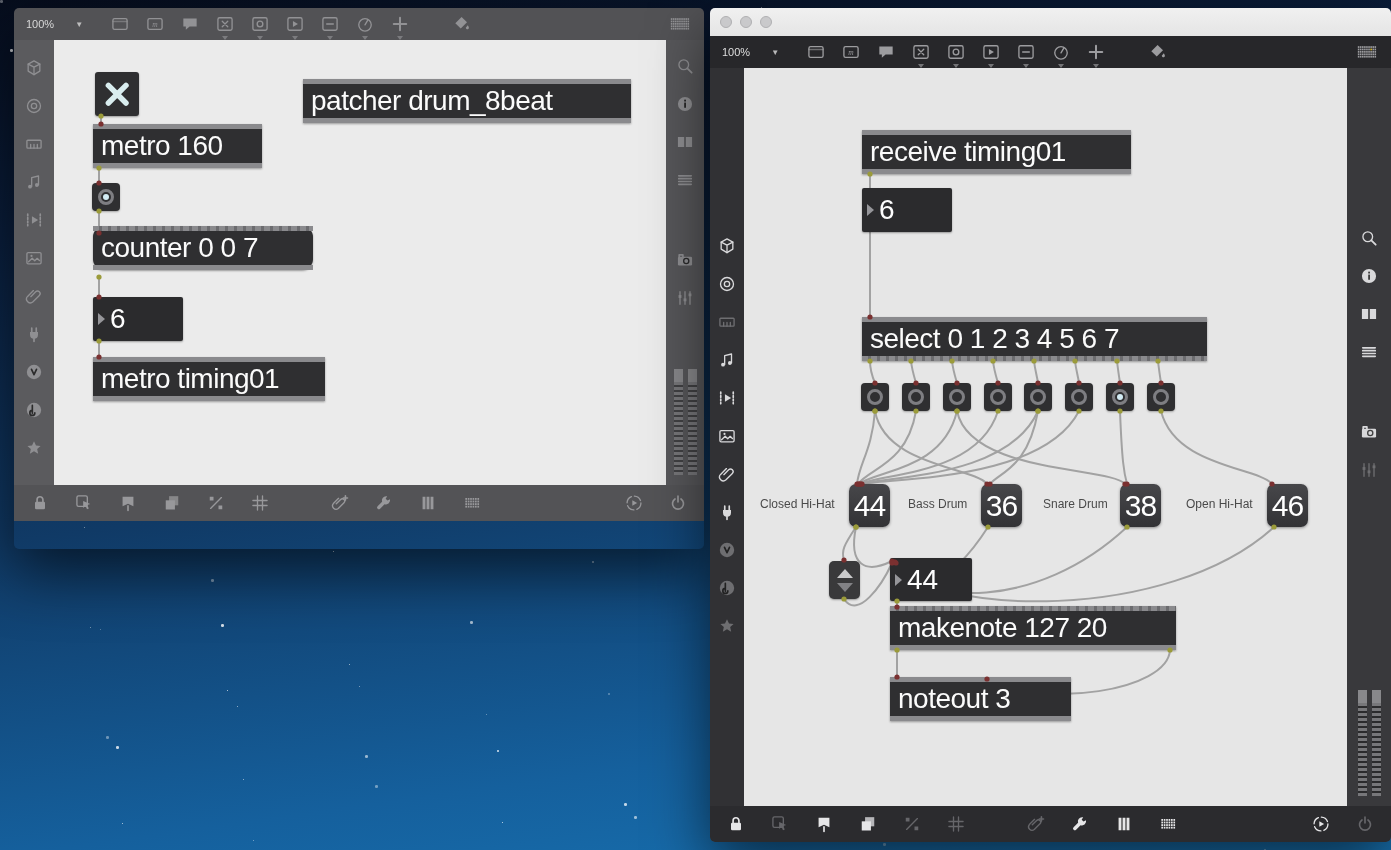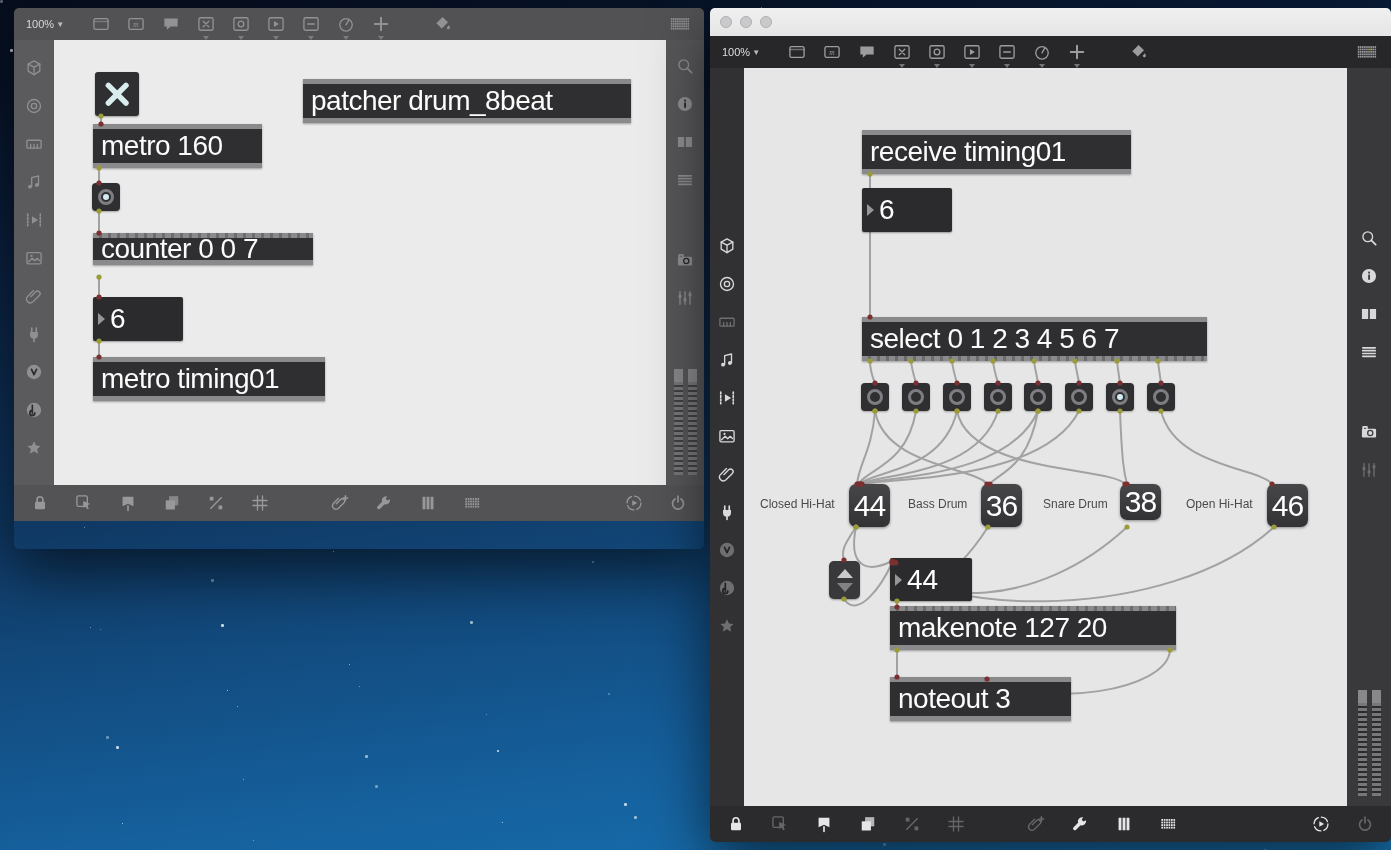--- a/index.html
+++ b/index.html
@@ -14,21 +14,21 @@
 
   .titlebar{height:28px;background:linear-gradient(#f0f0f0,#e5e5e5);display:flex;align-items:center;position:relative;}
   .lights{display:flex;gap:8px;margin-left:10px;}
   .light{width:12px;height:12px;border-radius:50%;background:#c9c9cb;border:1px solid #b0b0b2;box-sizing:border-box;}
   .title-wrap{position:absolute;left:0;right:0;display:flex;justify-content:center;align-items:center;gap:5px;pointer-events:none;}
   .title{font-size:13px;}
   #winL .title{color:#5e5e5e;} #winR .title{color:#8d8d8d;}
 
   .toolbar{height:32px;display:flex;align-items:center;padding:0 12px;gap:11px;}
   #winL .toolbar{background:#525255;} #winR .toolbar{background:#27272a;}
-  .zoomlabel{font-size:11px;display:flex;align-items:center;gap:2px;margin-right:14px;text-align:center;}
+  .zoomlabel{font-size:11px;display:flex;align-items:center;gap:21px;margin-right:14px;text-align:center;}
   #winL .zoomlabel{color:#d8d8d8;} #winR .zoomlabel{color:#dedede;}
   .caret{font-size:8px;opacity:.8;}
 
   .icn{width:24px;height:24px;display:flex;align-items:center;justify-content:center;position:relative;flex:0 0 auto;}
   .icn svg{width:20px;height:20px;display:block;}
   .icn.has-caret::after{content:"";position:absolute;bottom:-4px;left:50%;transform:translateX(-50%);
       border-left:3px solid transparent;border-right:3px solid transparent;border-top:4px solid currentColor;opacity:.65;}
   .spacer{flex:1;}
   .gap-lg{width:16px;flex:0 0 auto;}
 
@@ -419,21 +419,21 @@
           </div>
           <div class="box obox" style="left: 249px; top: 39px; width: 328px; height: 44px;">
             <span>patcher drum_8beat</span>
           </div>
           <div class="box obox" style="left: 39px; top: 84px; width: 169px; height: 44px;">
             <span>metro 160</span>
           </div>
           <div class="box bang lit" style="left: 38px; top: 143px; width: 28px; height: 28px;">
             <div class="ring"></div>
           </div>
-          <div class="box obox multi-top" style="left: 39px; top: 193px; width: 220px; height: 32px;">
+          <div class="box obox multi-top" style="left: 39px; top: 186px; width: 220px; height: 44px; border-radius: 11px;">
             <span>counter 0 0 7</span>
           </div>
           <div class="box nbox" style="left: 39px; top: 257px; width: 90px; height: 44px;">
             <span>6</span>
           </div>
           <div class="box obox" style="left: 39px; top: 317px; width: 232px; height: 44px;">
             <span>metro timing01</span>
           </div>
         </div>
       <svg class="dots" width="612" height="445">
@@ -862,21 +862,21 @@
           </div>
           <div class="box comment" style="left: 16px; top: 429px;">Closed Hi-Hat</div>
           <div class="box mbox" style="left: 105px; top: 416px; width: 41px; height: 43px;">
             <span>44</span>
           </div>
           <div class="box comment" style="left: 164px; top: 429px;">Bass Drum</div>
           <div class="box mbox" style="left: 237px; top: 416px; width: 41px; height: 43px;">
             <span>36</span>
           </div>
           <div class="box comment" style="left: 299px; top: 429px;">Snare Drum</div>
-          <div class="box mbox" style="left: 376px; top: 416px; width: 41px; height: 36px;">
+          <div class="box mbox" style="left: 376px; top: 416px; width: 41px; height: 43px;">
             <span>38</span>
           </div>
           <div class="box comment" style="left: 442px; top: 429px;">Open Hi-Hat</div>
           <div class="box mbox" style="left: 523px; top: 416px; width: 41px; height: 43px;">
             <span>46</span>
           </div>
           <div class="box incdec" style="left: 85px; top: 493px; width: 31px; height: 38px;">
             <div class="up"></div>
             <div class="dn"></div>
           </div>

